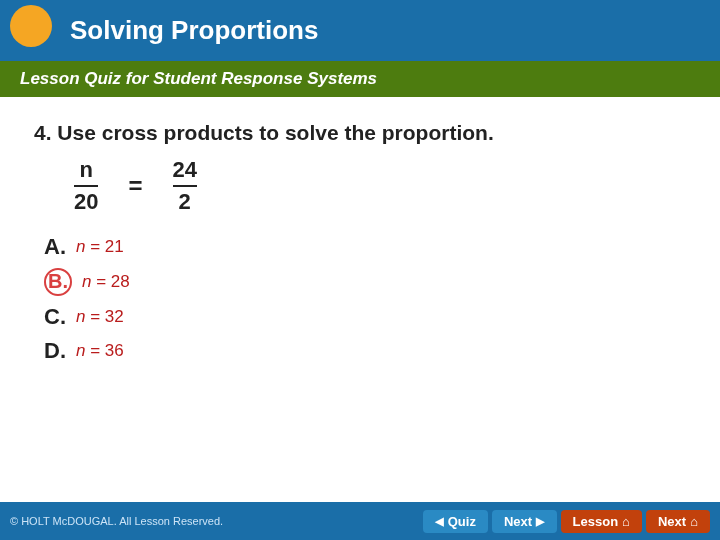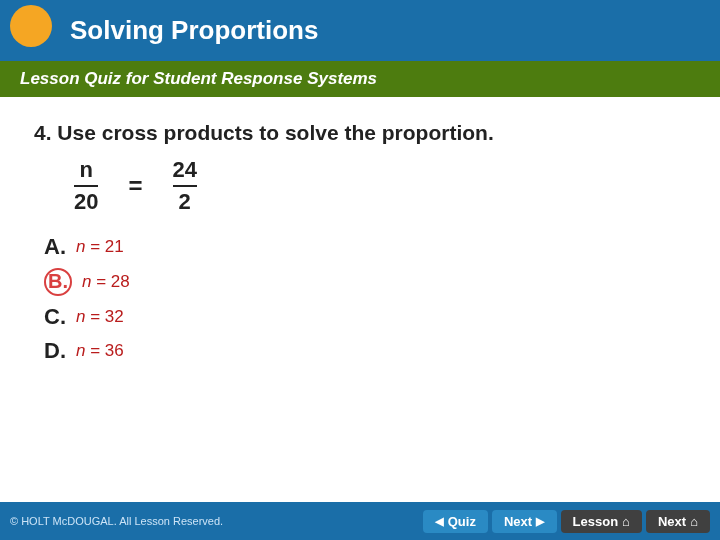--- a/index.html
+++ b/index.html
@@ -180,21 +180,21 @@
       align-items: center;
       gap: 4px;
     }
 
     .footer-btn .arrow {
       font-size: 11px;
     }
 
     .footer-btn.lesson-btn,
     .footer-btn.main-btn {
-      background: #404040;
+      background: #c2410c;
     }
 
     .main-content {
       position: relative;
       height: calc(540px - 52px - 36px - 38px);
     }
   </style>
 </head>
 <body>
 

